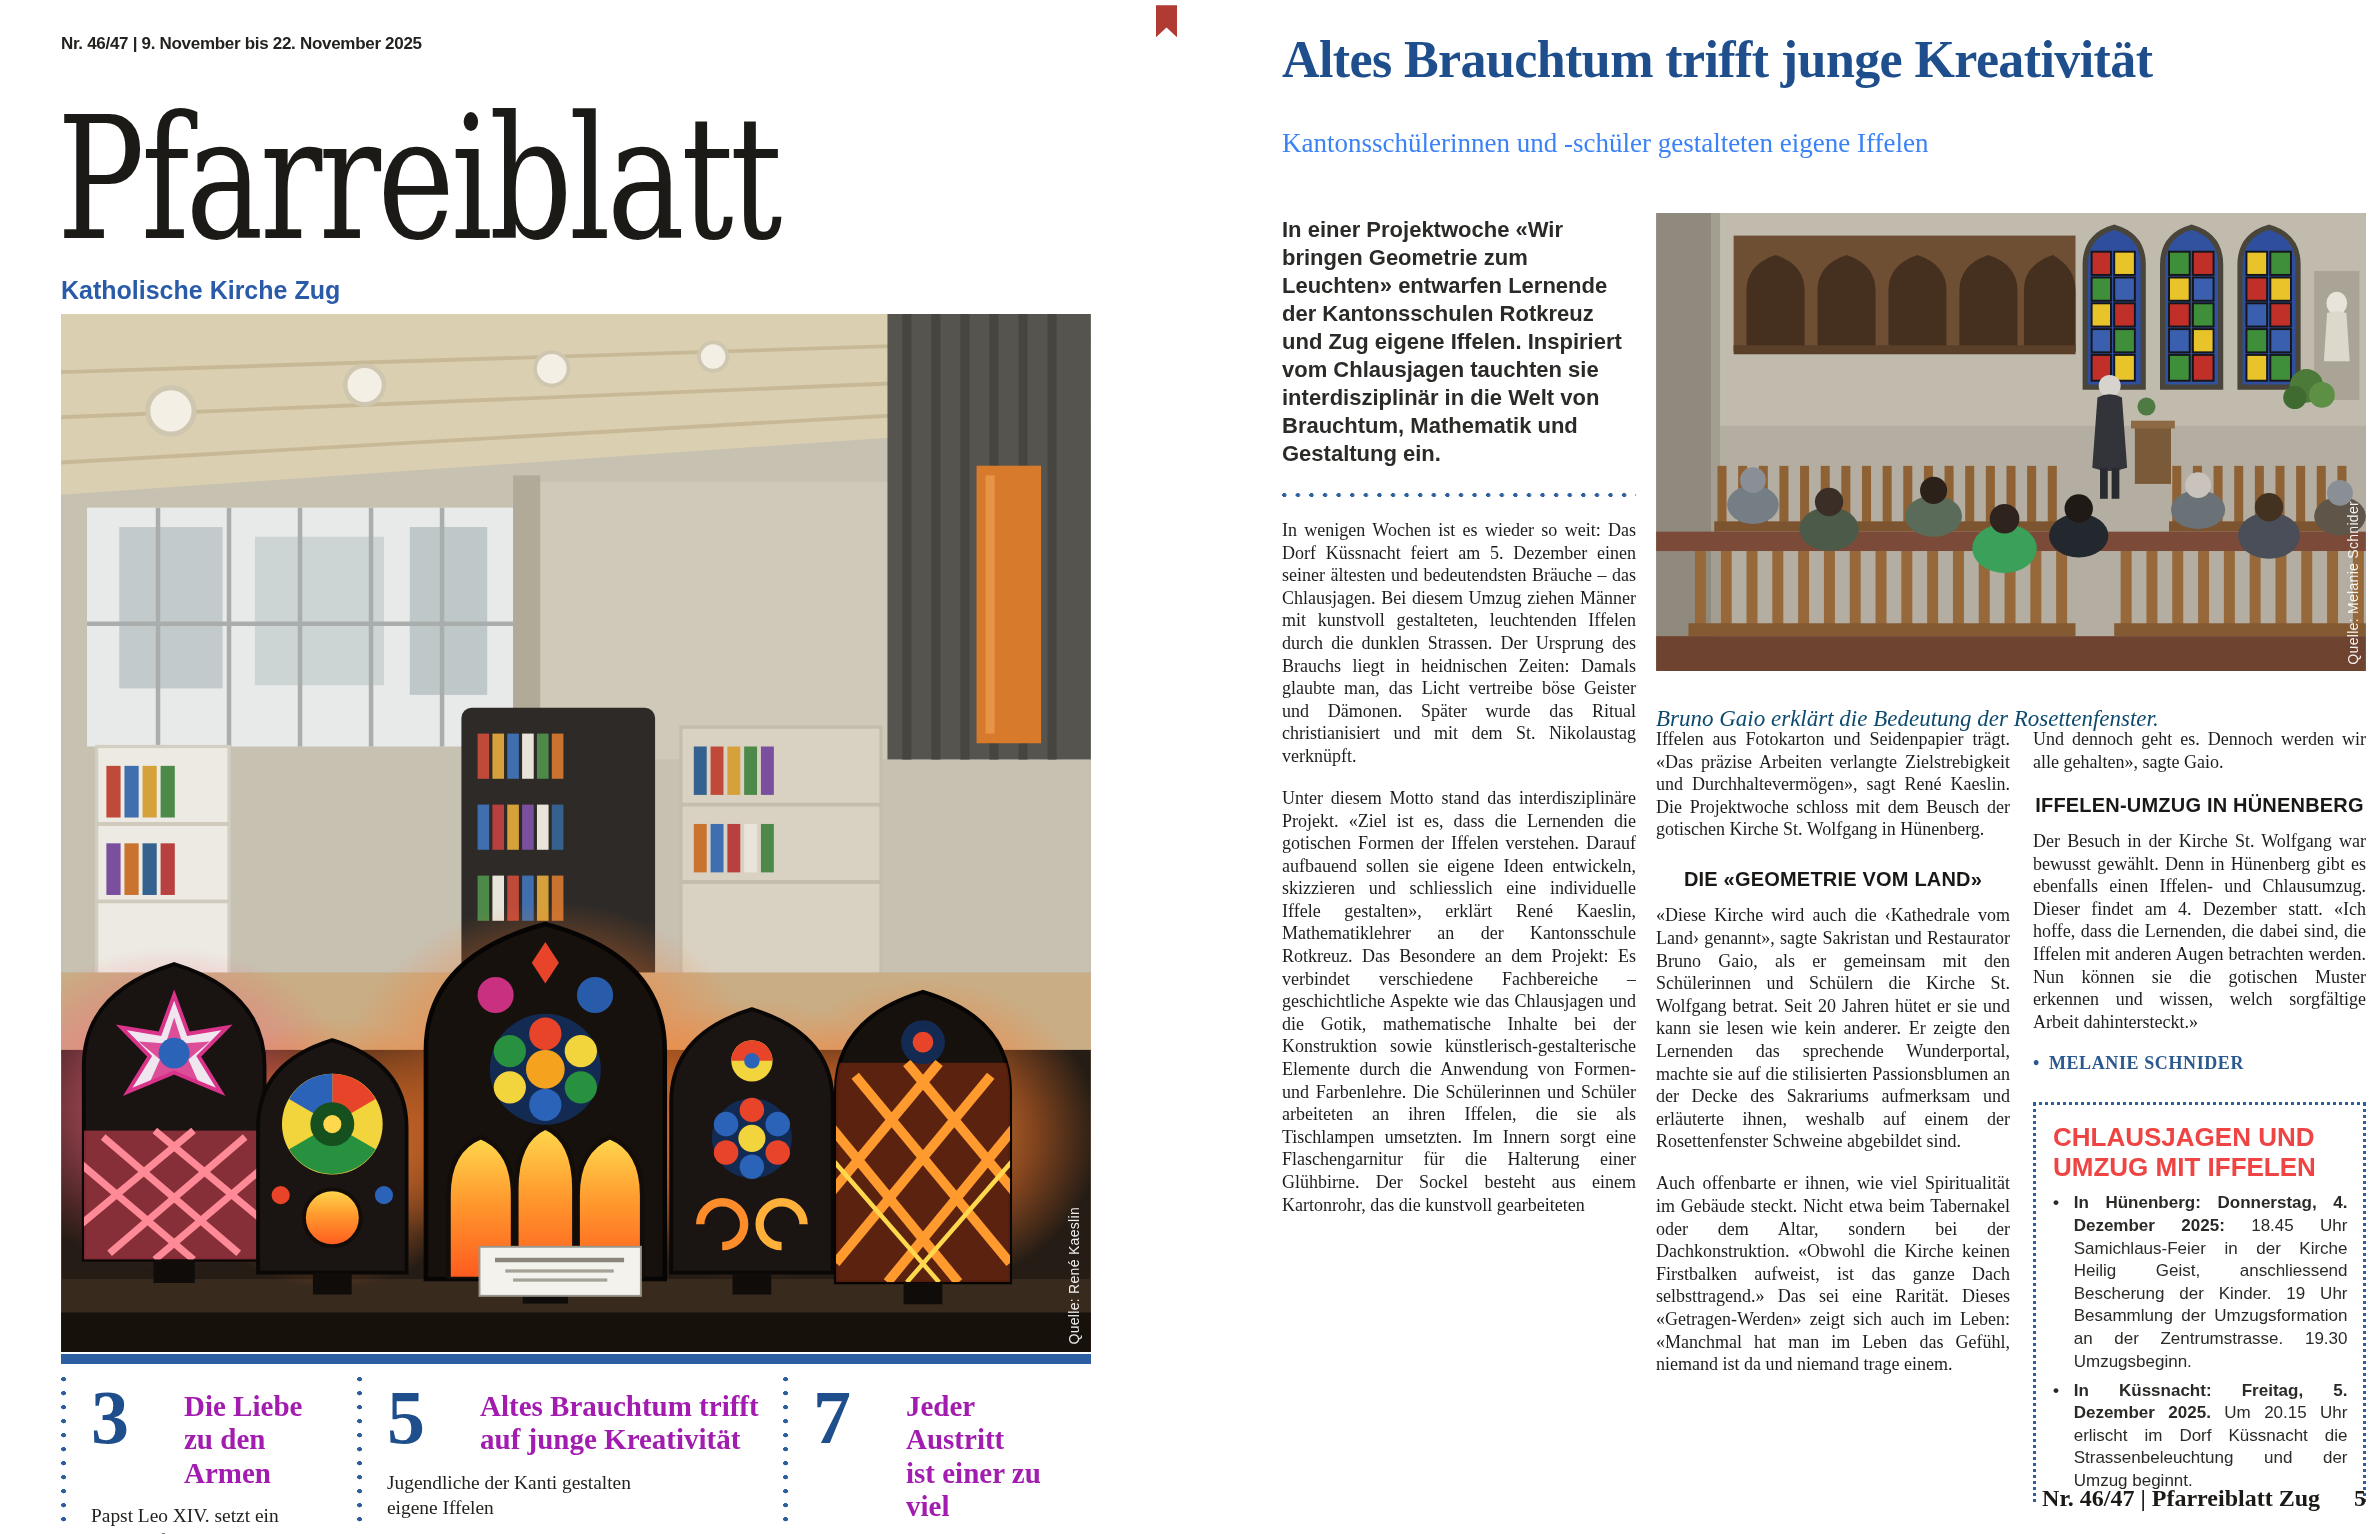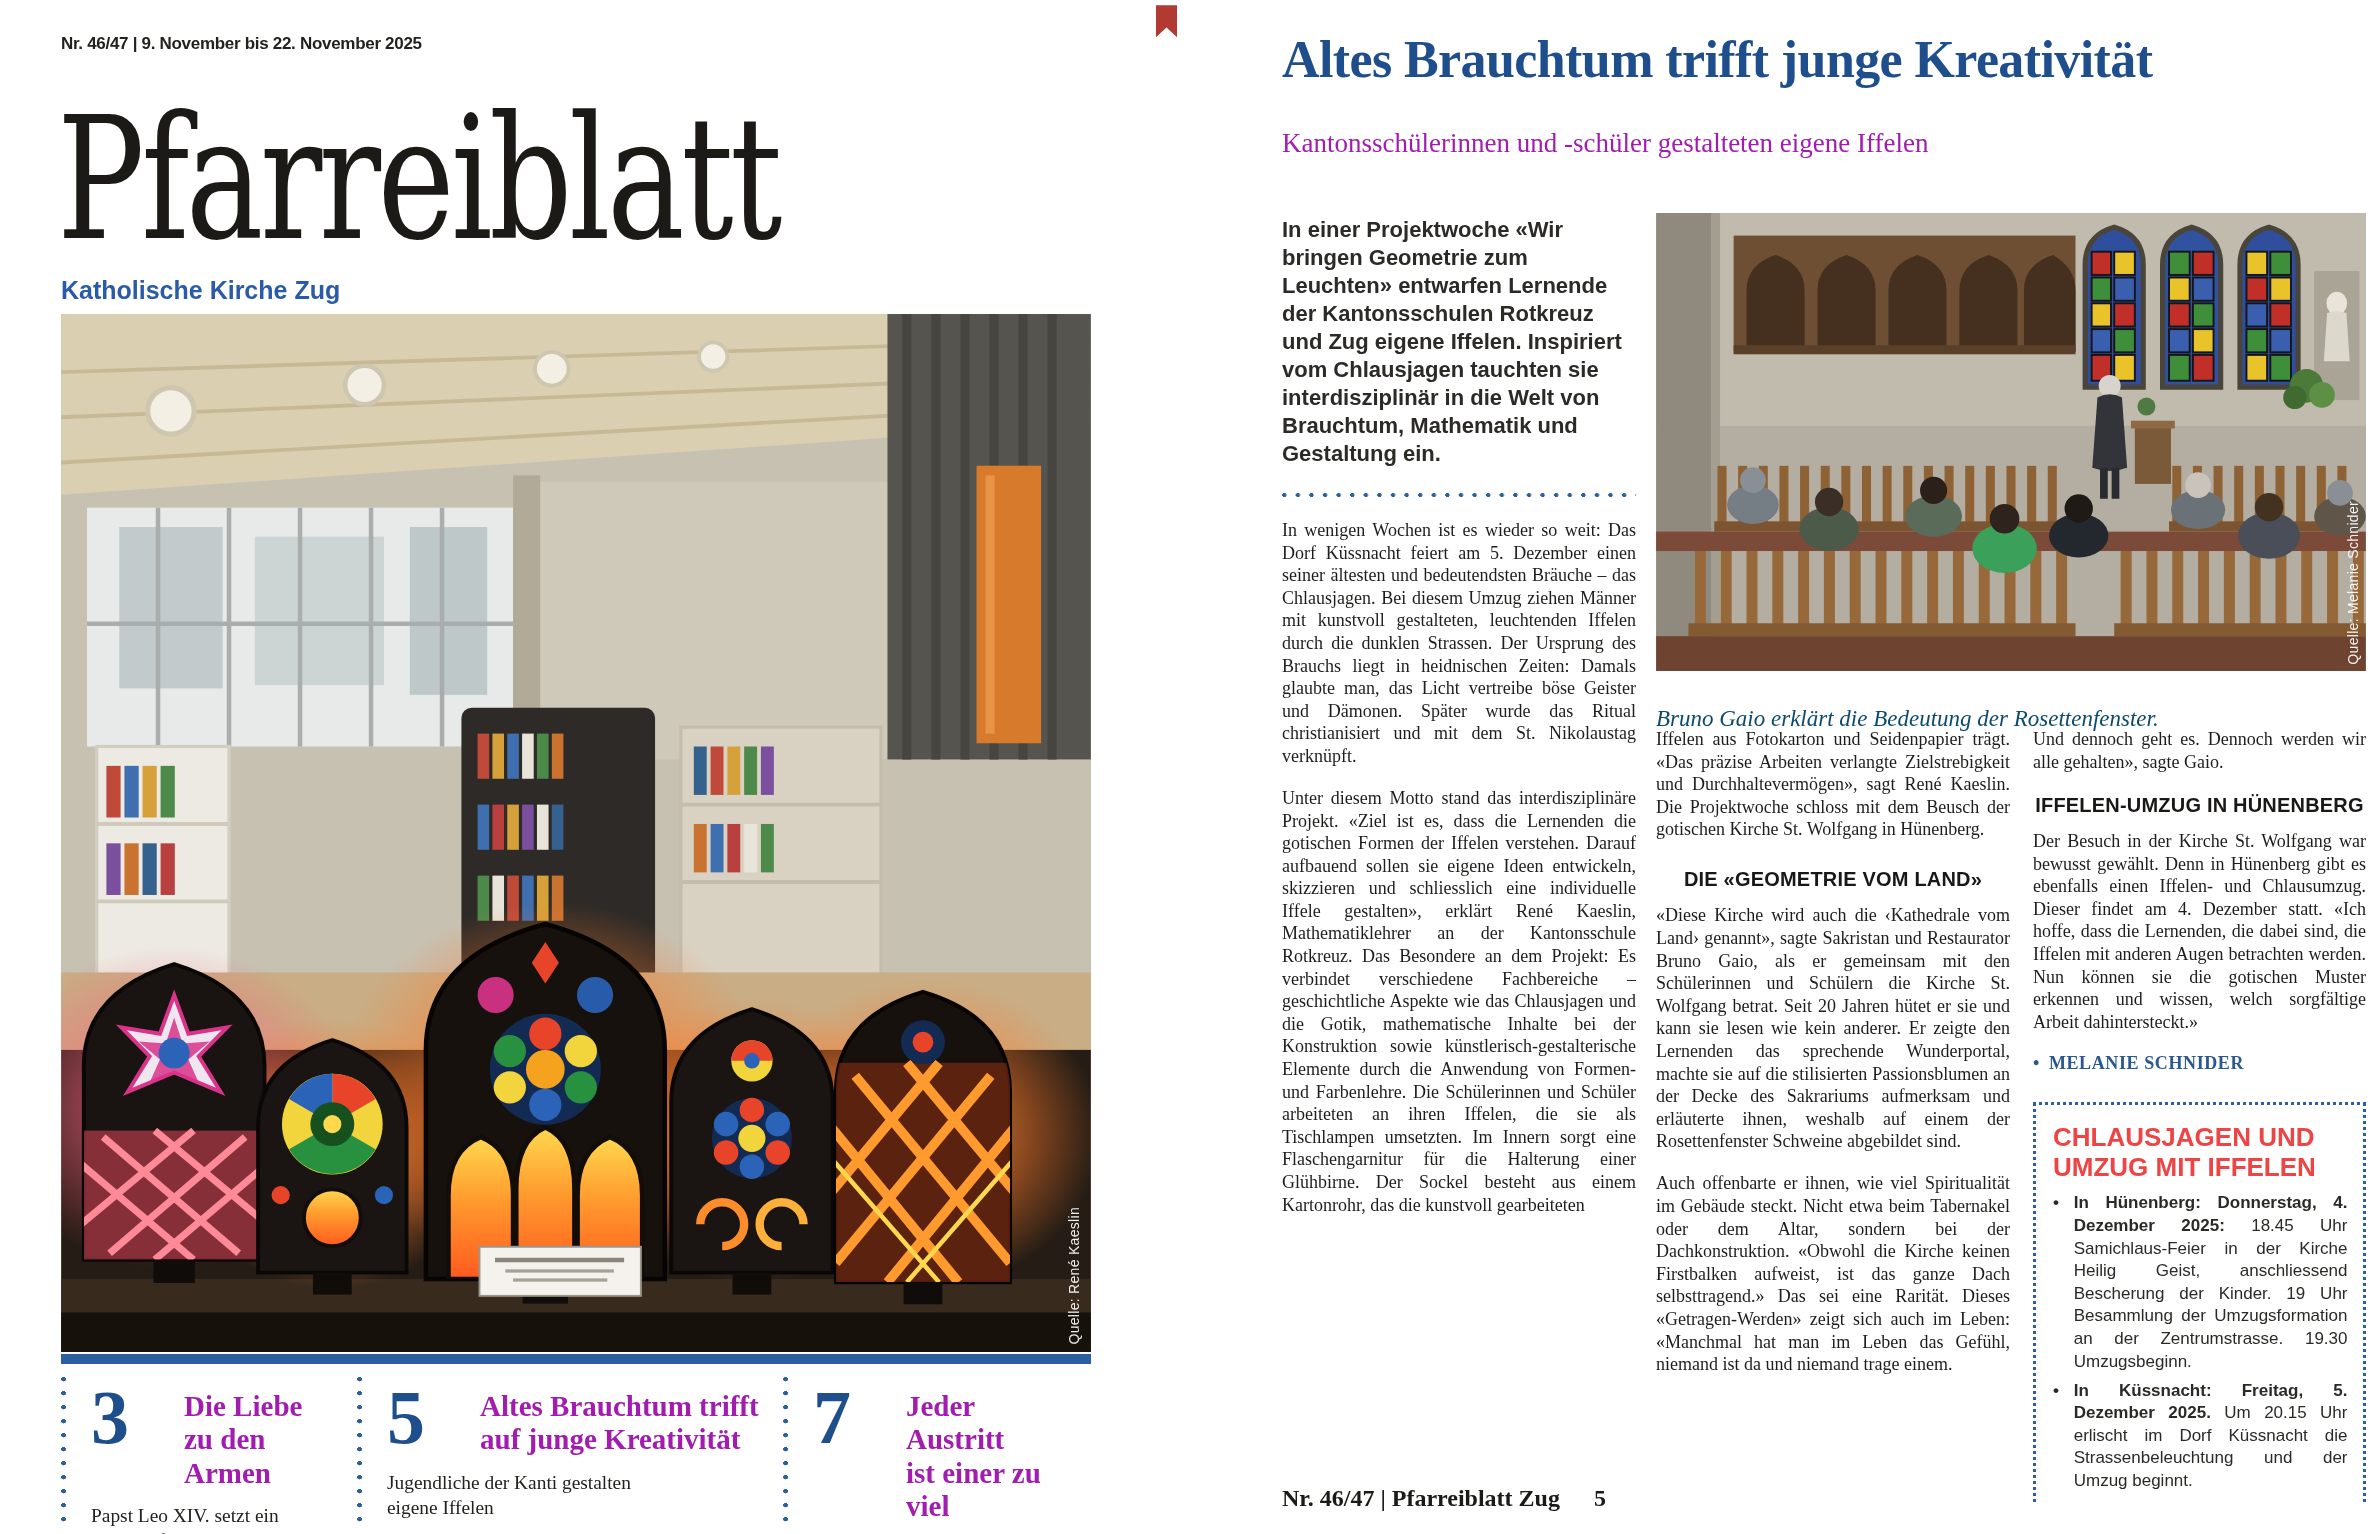--- a/index.html
+++ b/index.html
@@ -28,21 +28,21 @@
   .t-head{display:flex;gap:26px;align-items:flex-start;}
   .t-num{font-family:"Liberation Serif",serif;font-weight:bold;font-size:76px;line-height:.92;color:#1f4e8c;}
   .t-title{font-family:"Liberation Serif",serif;font-weight:bold;font-size:29px;line-height:1.16;color:#a21caf;padding-top:6.5px;margin-left:29px;}
   .t-desc{margin-top:14px;font-size:19.4px;line-height:1.28;color:#23221f;max-width:278px;}
 
   
   .bookmark{position:absolute;left:1156px;top:5.2px;width:21px;height:32px;background:#b13a32;clip-path:polygon(0 0,100% 0,100% 100%,50% 70%,0 100%);}
 
   
   .article-title{position:absolute;left:1282px;top:34px;width:1091px;font-family:"Liberation Serif",serif;font-weight:bold;font-size:52px;line-height:1;letter-spacing:-0.6px;color:#1f4e8c;}
-  .article-sub{position:absolute;left:1282px;top:128px;width:1033px;font-size:27px;color:#a21caf;}
+  .article-sub{position:absolute;left:1282px;top:128px;width:1033px;font-size:27px;color:#3b82f6;}
 
   .col{position:absolute;overflow:hidden;}
   .col1{left:1282px;top:194px;width:354px;height:1291px;}
   .col2{left:1656px;top:728px;width:354px;height:775px;}
   .col3{left:2033px;top:728px;width:333px;height:775px;}
 
   .lead{font-family:"Liberation Sans",sans-serif;font-weight:bold;font-size:22px;line-height:28px;color:#2b2a27;}
   .hdots{height:4.5px;margin:24.5px 0 22px 0;background:radial-gradient(circle 2.2px at 2.3px 2.3px,#2d5f9e 2px,transparent 2.3px) repeat-x;background-size:13.6px 4.5px;}
   .body-p{font-size:18px;line-height:22.6px;text-align:justify;hyphens:auto;margin:0 0 19.4px 0;color:#1e1d1b;}
   .colhead{font-family:"Liberation Sans",sans-serif;font-weight:bold;font-size:20px;line-height:24.5px;text-align:center;letter-spacing:0.2px;color:#191816;margin:26px 0 13px 0;}
@@ -53,21 +53,21 @@
 
   .byline{margin:3.9px 0 0 0;font-family:"Liberation Serif",serif;font-weight:bold;font-size:18px;letter-spacing:0.6px;color:#2a588f;}
   .byline .dot{margin-right:9px;}
 
   .infobox{box-sizing:border-box;margin-top:28px;border:3.2px dotted #2d5f9e;padding:17px 15.5px 14px 17px;}
   .box-title{font-family:"Liberation Sans",sans-serif;font-weight:bold;font-size:26px;line-height:1.16;color:#ef4444;margin-bottom:10.3px;}
   .box-item{position:relative;padding-left:20.7px;font-family:"Liberation Sans",sans-serif;font-size:17px;line-height:22.6px;text-align:justify;color:#2b2a27;margin-bottom:6.5px;}
   .box-item .bullet{position:absolute;left:0;top:0;font-weight:bold;}
   .box-item .b{font-weight:bold;}
 
-  .footer{position:absolute;left:1282px;top:1485px;width:1084px;text-align:left;font-family:"Liberation Serif",serif;font-weight:bold;font-size:24px;color:#1b1a17;}
+  .footer{position:absolute;left:1282px;top:1485px;width:1084px;text-align:right;font-family:"Liberation Serif",serif;font-weight:bold;font-size:24px;color:#1b1a17;}
   .footer .page-num{margin-left:34px;}
 </style>
 </head>
 <body>
 
 <div id="spread">
 
   <div class="issue-line">Nr. 46/47 | 9. November bis 22. November 2025</div>
 
   <div class="masthead">

